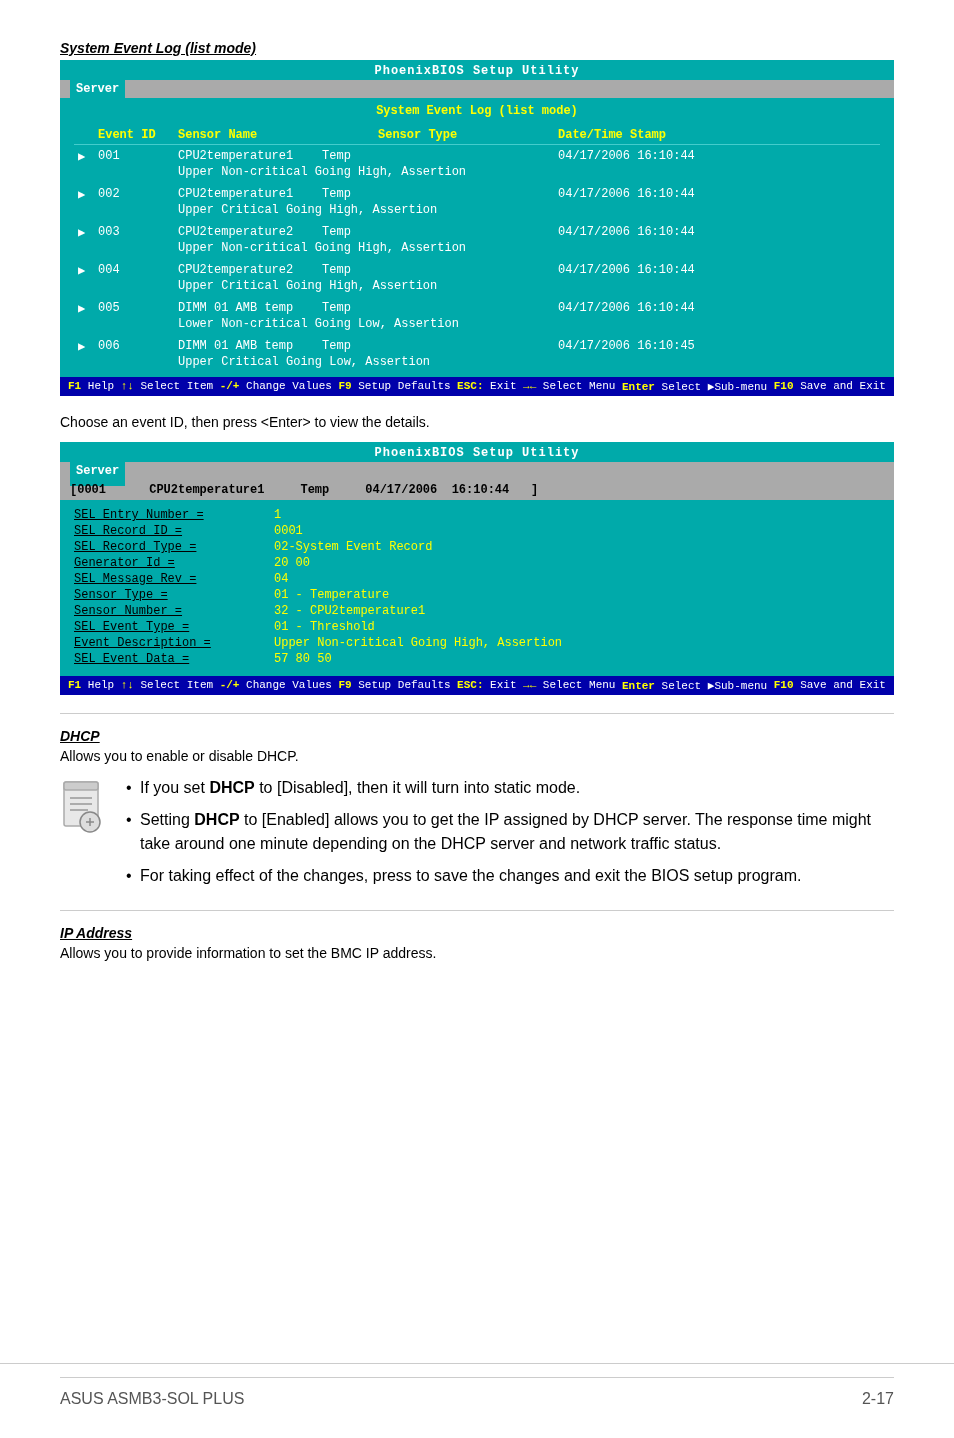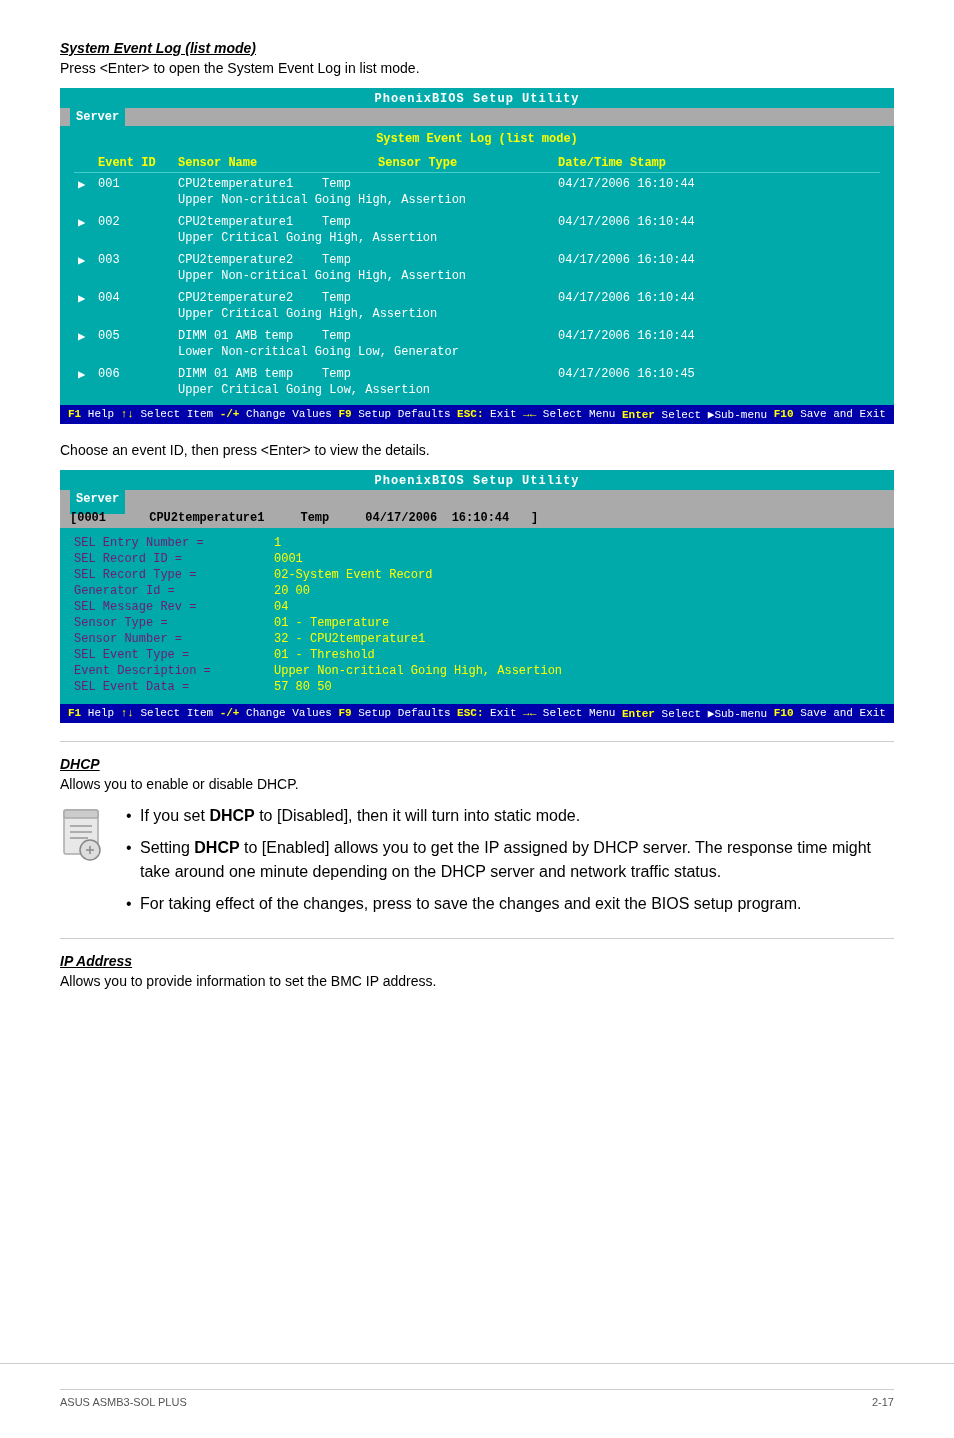--- a/index.html
+++ b/index.html
@@ -129,21 +129,22 @@
       font-family: 'Courier New', Courier, monospace;
       font-size: 12px;
       color: #fff;
     }
     .bios-detail-row {
       display: flex;
       margin-bottom: 2px;
     }
     .bios-detail-label {
       width: 200px;
-      color: #701a75;
+      color: #000000;
+      text-decoration: underline;
     }
     .bios-detail-value {
       color: #ffff00;
     }
 
     
     .separator {
       border: none;
       border-top: 1px solid #ccc;
       margin: 14px 0;
@@ -191,40 +192,39 @@
       margin-top: 10px;
     }
 
     
     .page-footer {
       position: absolute;
       bottom: 30px;
       left: 60px;
       right: 60px;
       border-top: 1px solid #ccc;
-      padding-top: 6px;
+      padding-top: 12px;
       display: flex;
       justify-content: space-between;
-      font-size: 11px;
+      font-size: 16px;
       color: #555;
     }
 
     .choose-desc {
       font-size: 14px;
       margin-bottom: 12px;
       margin-top: 4px;
     }
   </style>
 </head>
 <body>
 
 <div class="page" style="position:relative; min-height:1438px;">
 
   <div class="section-title">System Event Log (list mode)</div>
-  <div class="section-desc">Press &lt;Enter&gt; to open the System Event Log in list mode.</div>
 
   <div class="bios-screen">
     <div class="bios-title-bar">PhoenixBIOS Setup Utility</div>
     <div class="bios-menu-bar">
       <span class="active">Server</span>
     </div>
     <div class="bios-content">
       <div class="bios-content-title">System Event Log (list mode)</div>
       <table class="bios-table">
         <thead>
@@ -291,21 +291,21 @@
             <tr class="event-row">
       <td class="bios-arrow">▶</td>
       <td>005</td>
       <td>DIMM 01 AMB temp&nbsp;&nbsp;&nbsp;&nbsp;Temp</td>
       <td></td>
       <td>04/17/2006  16:10:44</td>
     </tr>
             <tr class="desc-row">
       <td></td>
       <td></td>
-      <td colspan="3">Lower Non-critical Going Low, Generator</td>
+      <td colspan="3">Lower Non-critical Going Low, Assertion</td>
     </tr>
             <tr class="event-row">
       <td class="bios-arrow">▶</td>
       <td>006</td>
       <td>DIMM 01 AMB temp&nbsp;&nbsp;&nbsp;&nbsp;Temp</td>
       <td></td>
       <td>04/17/2006  16:10:45</td>
     </tr>
             <tr class="desc-row">
       <td></td>

